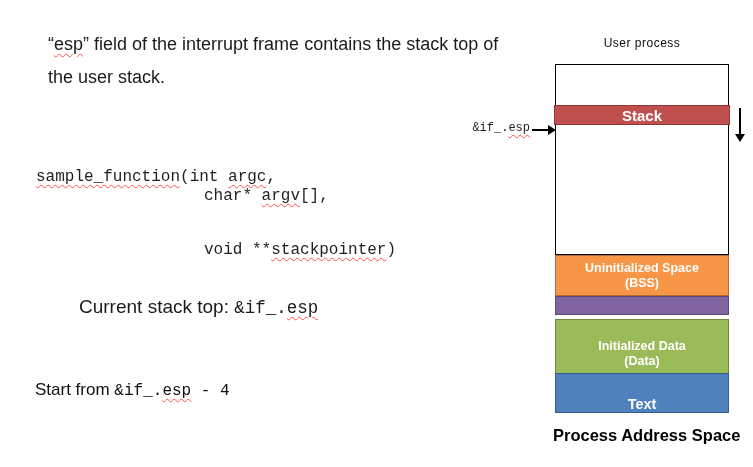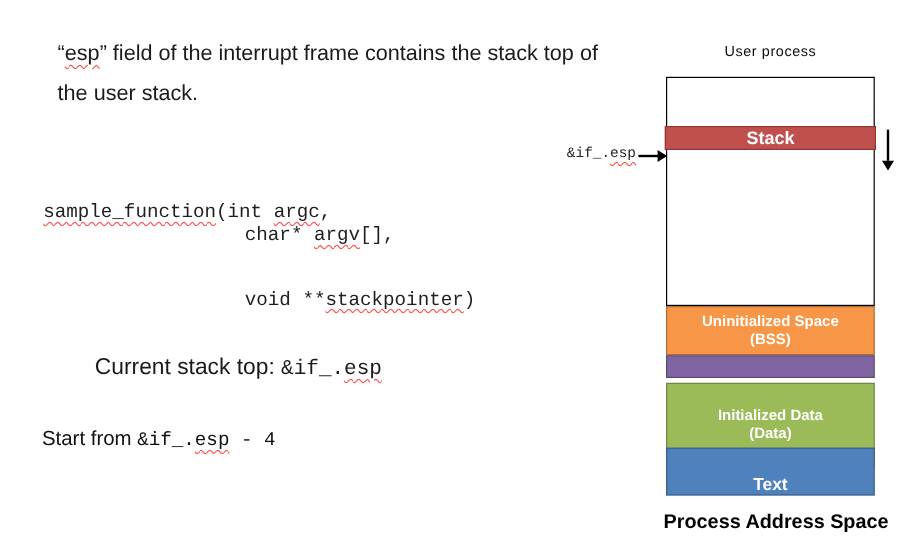--- a/index.html
+++ b/index.html
@@ -23,21 +23,21 @@
     position:absolute;
     font-family:"Liberation Mono","DejaVu Sans Mono",monospace;
     font-size:16px;color:#1f1f1f;white-space:pre;
   }
   #code-l1{left:36px;top:168px;}
   #code-l2{left:204px;top:187px;}
   #code-l3{left:204px;top:241px;}
   .mono{font-family:"Liberation Mono","DejaVu Sans Mono",monospace;white-space:pre;}
   #stacktop{left:35px;top:296px;font-size:19px;color:#1b1b1b;margin-left:44px;}
   #stacktop .mono{font-size:17.5px;}
-  #startfrom{left:35px;top:356px;font-size:17px;color:#111;}
+  #startfrom{left:35px;top:380px;font-size:17px;color:#111;}
   #startfrom .mono{font-size:16px;}
   
   #dg-title{left:555px;top:36px;width:174px;text-align:center;font-size:12px;letter-spacing:.5px;color:#0d0d0d;}
   #dg-box{left:555px;top:64px;width:174px;height:191px;border:1.5px solid #000;box-sizing:border-box;background:#fff;}
   #dg-stackbar{
     left:554px;top:105px;width:176px;height:20px;box-sizing:border-box;
     border:1px solid #943634;display:flex;align-items:center;justify-content:center;
   }
   #dg-stackbar .seclabel{font-size:15px;}
   .seclabel{color:#fff;font-weight:bold;text-align:center;line-height:15px;font-size:12.5px;}

